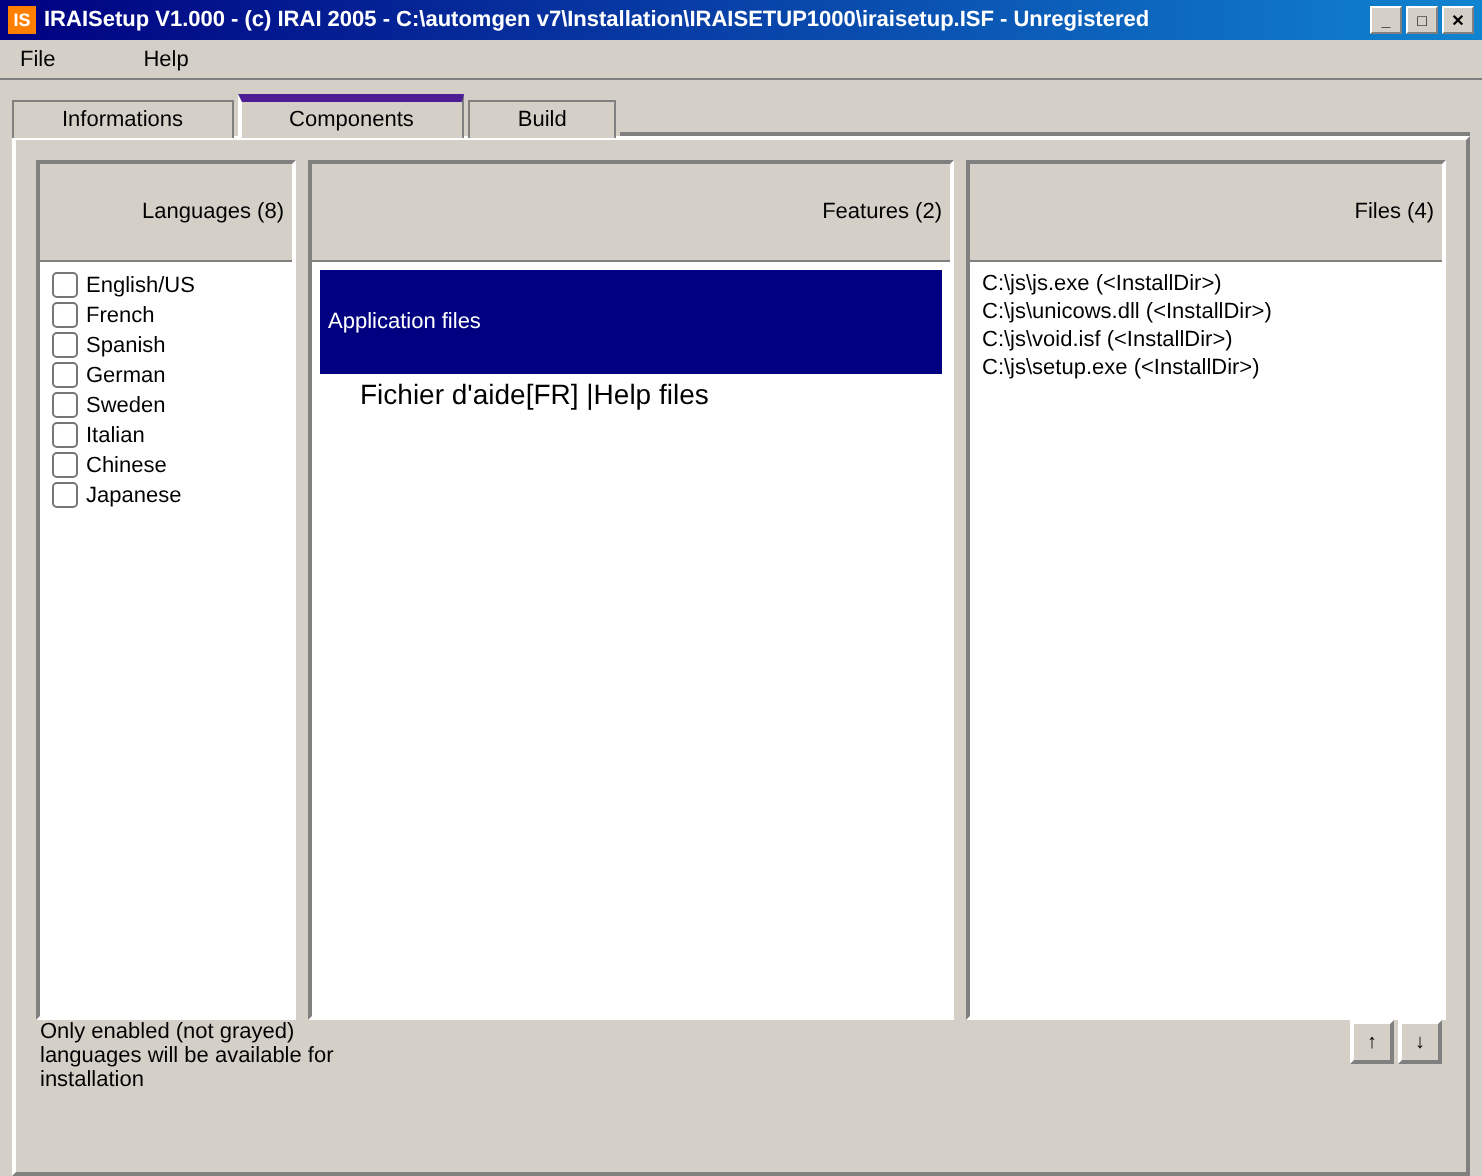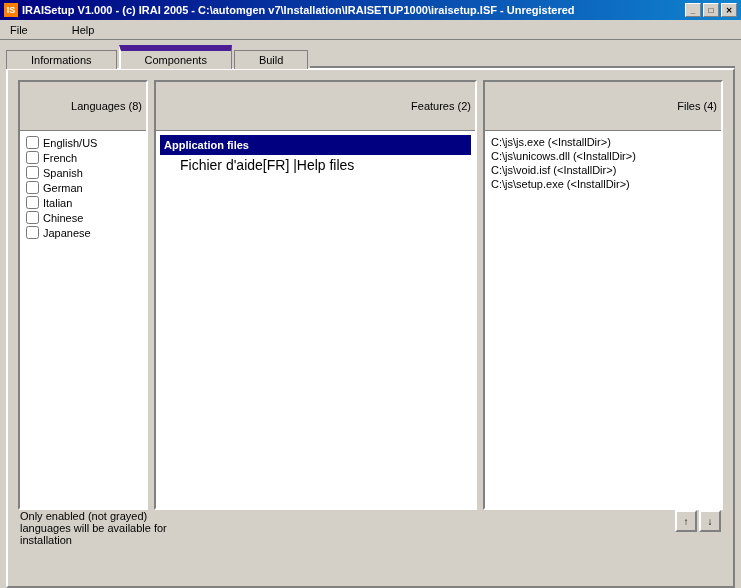--- a/index.html
+++ b/index.html
@@ -85,21 +85,21 @@
       border: 1px solid #808080;
       border-bottom: none;
       cursor: pointer;
       font-size: 11px;
       margin-right: 2px;
       position: relative;
       bottom: -1px;
     }
     .tab.active {
       background: #d4d0c8;
-      border-top: 6px solid #4c1d95;
+      border-top: 4px solid #4c1d95;
       border-left: 2px solid #ffffff;
       border-right: 1px solid #808080;
       z-index: 2;
       font-weight: normal;
       text-align: right;
     }
     
     .main-content {
       background: #d4d0c8;
       border: 2px solid;
@@ -153,24 +153,23 @@
       cursor: pointer;
     }
     .checkbox-item input[type="checkbox"] {
       width: 13px;
       height: 13px;
       margin: 0;
       cursor: pointer;
     }
     
     .feature-item {
-      padding: 4px 4px;
-      cursor: pointer;
-      font-size: 11px;
-      font-weight: bold;
+      padding: 20px 4px;
+      cursor: pointer;
+      font-size: 11px;
     }
     .feature-item.selected {
       background: #000080;
       color: white;
     }
     .feature-sub-item {
       padding: 2px 4px 2px 20px;
       cursor: pointer;
       font-size: 14px;
     }
@@ -254,20 +253,24 @@
         <div class="checkbox-item">
           <input type="checkbox" style="">
           <span>Spanish</span>
         </div>
         <div class="checkbox-item">
           <input type="checkbox" style="">
           <span>German</span>
         </div>
         <div class="checkbox-item">
           <input type="checkbox" style="">
+          <span>Sweden</span>
+        </div>
+        <div class="checkbox-item">
+          <input type="checkbox" style="">
           <span>Italian</span>
         </div>
         <div class="checkbox-item">
           <input type="checkbox" style="">
           <span>Chinese</span>
         </div>
         <div class="checkbox-item">
           <input type="checkbox" style="">
           <span>Japanese</span>
         </div>

